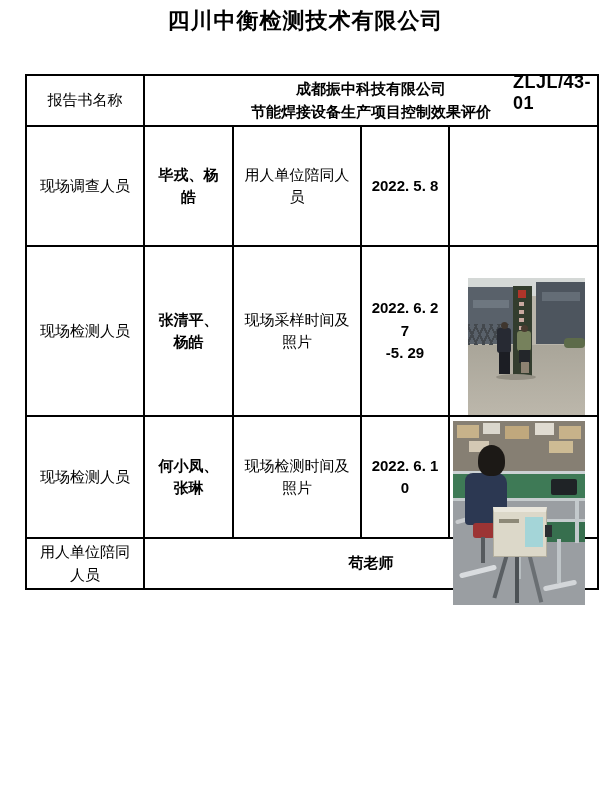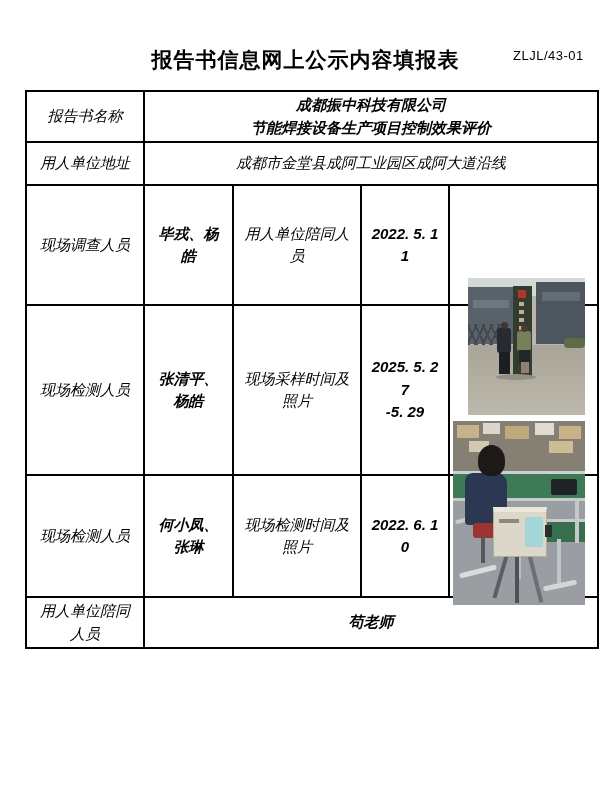--- a/index.html
+++ b/index.html
@@ -14,27 +14,27 @@
   
   .title1{
     position:absolute;top:6px;left:0;width:100%;
     text-align:center;font-size:22px;font-weight:bold;letter-spacing:1px;
   }
   .title2{
     position:absolute;top:46px;left:0;width:100%;
     text-align:center;font-size:21px;font-weight:bold;letter-spacing:1px;
   }
   .form-code{
-    position:absolute;top:48px;left:513px;
-    font-size:13px;font-weight:normal;letter-spacing:0.5px;
+    position:absolute;top:72px;left:513px;
+    font-size:18px;font-weight:bold;letter-spacing:0.5px;
   }
   
   table.form{
-    position:absolute;left:25px;top:90px;
-    width:572px;border-collapse:collapse;table-layout:fixed;font-style:italic;
+    position:absolute;left:25px;top:74px;
+    width:572px;border-collapse:collapse;table-layout:fixed;
   }
   table.form td{
     border:2px solid #000;
     text-align:center;vertical-align:middle;
     padding:2px 9px;
     font-size:15px;line-height:1.5;
     word-break:break-all;overflow-wrap:anywhere;
   }
   .b{font-weight:bold;}
   .date-cell{font-size:14px;font-weight:bold;line-height:1.5;padding:2px 3px;}
@@ -104,59 +104,55 @@
   .p2-tri3{position:absolute;left:62px;top:132px;width:4px;height:50px;background:#4c5155;}
   .p2-streak1{position:absolute;left:6px;top:148px;width:38px;height:5px;border-radius:3px;background:#d9dcdf;transform:rotate(-14deg);}
   .p2-streak2{position:absolute;left:90px;top:162px;width:34px;height:5px;border-radius:3px;background:#d3d6d9;transform:rotate(-12deg);}
   .p2-streak3{position:absolute;left:2px;top:96px;width:26px;height:4px;border-radius:3px;background:#c8cbce;transform:rotate(-16deg);}
 </style>
 </head>
 <body>
 
 <div class="page">
 
-  <div class="title2">报告书信息网上公示内容填报表</div>
+  <div class="title1">四川中衡检测技术有限公司</div>
   <div class="form-code">ZLJL/43-01</div>
 
   <table class="form">
     <colgroup>
       <col style="width:118px">
         <col style="width:89px">
         <col style="width:128px">
       <col style="width:88px">
         <col style="width:149px">
     </colgroup>
     <tbody>
         <tr class="r1">
       <td>报告书名称</td>
       <td colspan="4" class="b">
         <div>成都振中科技有限公司</div>
         <div>节能焊接设备生产项目控制效果评价</div>
       </td>
     </tr>
-    <tr class="r3">
-      <td>用人单位地址</td>
-      <td colspan="4">成都市金堂县成阿工业园区成阿大道沿线</td>
-    </tr>
     <tr class="r5">
       <td>现场调查人员</td>
       <td class="b">毕戎、杨皓</td>
       <td>用人单位陪同人员</td>
       <td class="date-cell">
-        <div>2022. 5. 11</div>
+        <div>2022. 5. 8</div>
         <div></div>
       </td>
       <td></td>
     </tr>
     <tr class="r6">
       <td>现场检测人员</td>
       <td class="b">张清平、杨皓</td>
       <td>现场采样时间及照片</td>
       <td class="date-cell">
-        <div>2025. 5. 27</div>
+        <div>2022. 6. 27</div>
         <div>-5. 29</div>
       </td>
       <td></td>
     </tr>
     <tr class="r7">
       <td>现场检测人员</td>
       <td class="b">何小凤、张琳</td>
       <td>现场检测时间及照片</td>
       <td class="date-cell">
         <div>2022. 6. 10</div>

